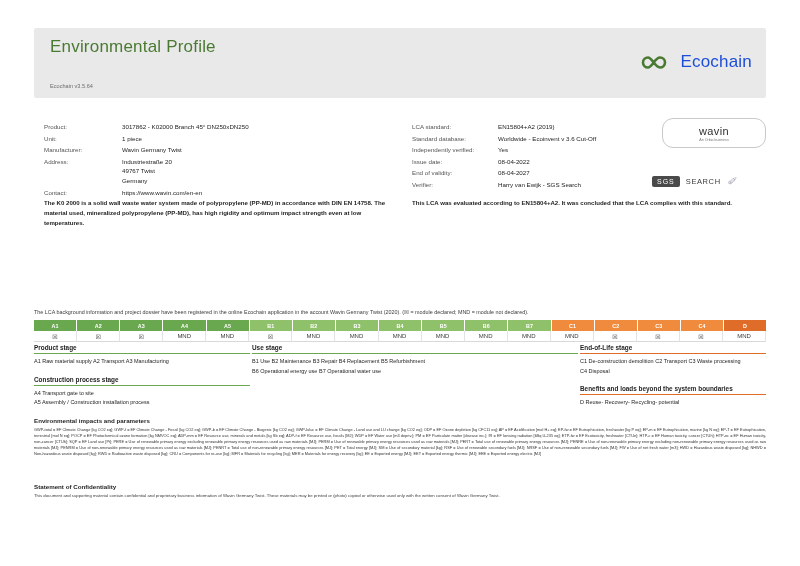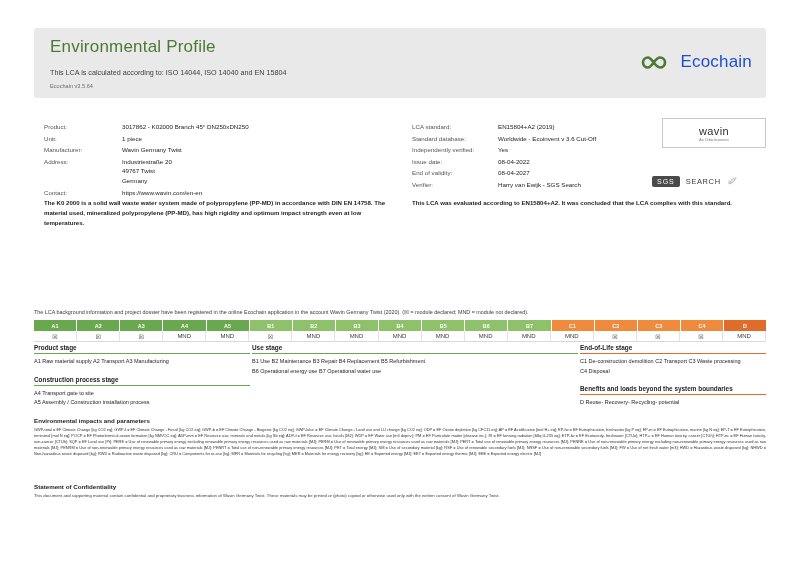--- a/index.html
+++ b/index.html
@@ -86,21 +86,21 @@
     color: #1d1d1d;
     font-weight: bold;
   }
 
   
   .wavin-box {
     position: absolute;
     right: 34px; top: 118px;
     width: 104px; height: 30px;
     border: 1px solid #c9c9c9;
-    border-radius: 0;
+    border-radius: 11px;
     background: #fff;
     display: flex;
     flex-direction: column;
     align-items: center;
     justify-content: center;
   }
   .wavin-name { font-size: 11px; color: #2f2f2f; letter-spacing: .4px; }
   .wavin-sub { font-size: 3.6px; color: #777; margin-top: 1px; }
 
   .verifier-row {
@@ -203,21 +203,20 @@
   .statement-title { font-size: 6.2px; font-weight: bold; color: #1f1f1f; margin-bottom: 3px; }
   .statement-body { font-size: 4.3px; line-height: 1.55; color: #3a3a3a; }
 </style>
 </head>
 <body>
 
 <div class="page">
 
   <div class="header">
     <div class="header-title">Environmental Profile</div>
-    <div class="header-sub">This LCA is calculated according to: ISO 14044, ISO 14040 and EN 15804</div>
     <div class="header-ver">Ecochain v3.5.64</div>
     <div class="brand">
       <span class="brand-mark">
         <svg width="34" height="17" viewBox="0 0 34 17">
           <path d="M9 3.5 A5 5 0 1 0 9 13.5 C13 13.5 16 3.5 21 3.5 A5 5 0 1 1 21 13.5 C16 13.5 13 3.5 9 3.5 Z" fill="none" stroke="#4a7a32" stroke-width="2.6"></path>
         </svg>
       </span>
       <span class="brand-name">Ecochain</span>
     </div>
   </div>

